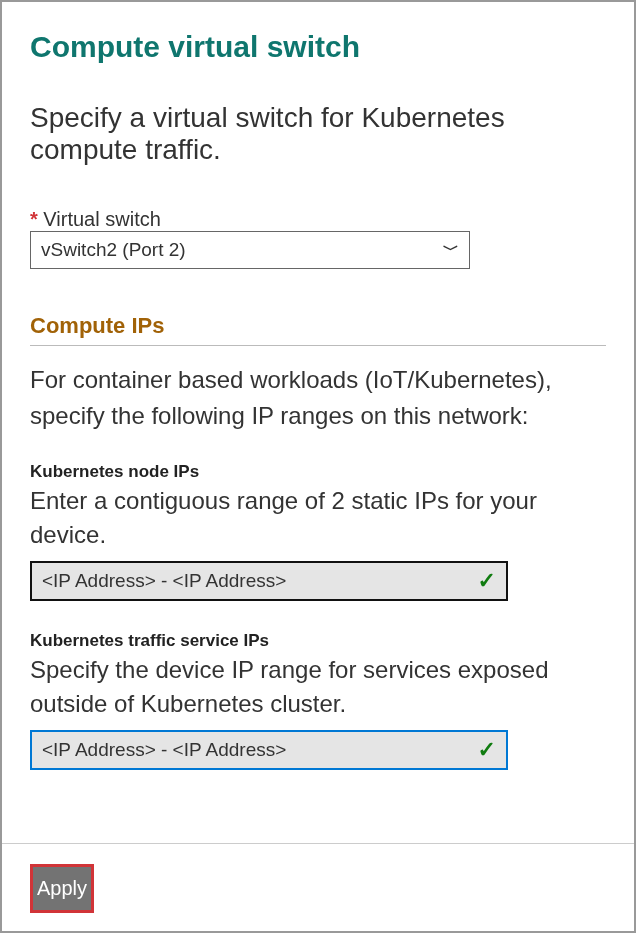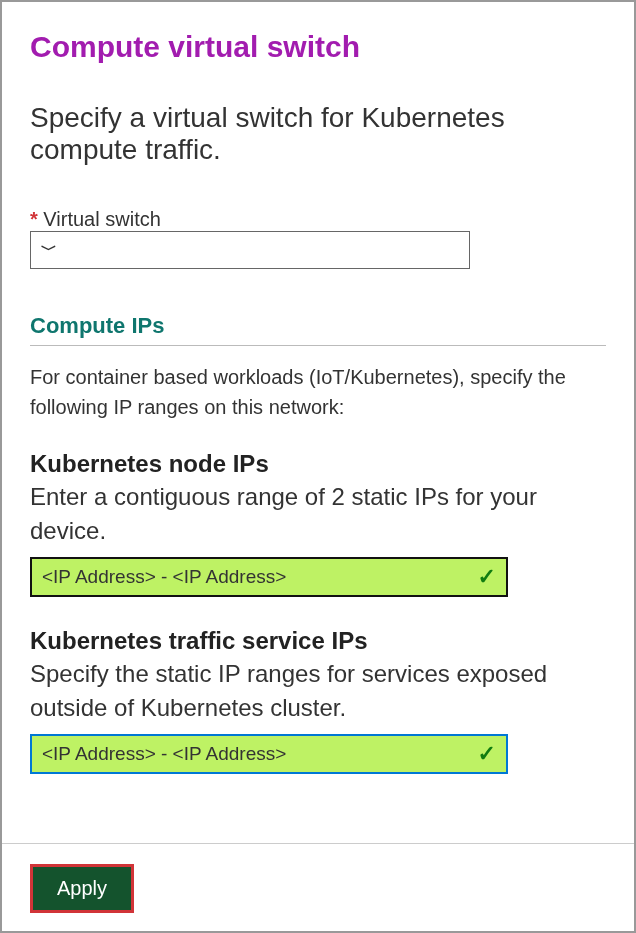--- a/index.html
+++ b/index.html
@@ -13,21 +13,21 @@
       width: 636px;
       height: 933px;
       border: 2px solid #999;
       padding: 28px 28px 0 28px;
       color: #333;
       position: relative;
     }
     .page-title {
       font-size: 30px;
       font-weight: 600;
-      color: #a21caf;
+      color: #0f766e;
       margin-bottom: 38px;
     }
     .page-desc {
       font-size: 28px;
       color: #333;
       margin-bottom: 42px;
     }
     .field-label-row {
       font-size: 20px;
     }
@@ -48,51 +48,51 @@
       margin-bottom: 44px;
       background: #fff;
     }
     .chevron {
       font-size: 16px;
       font-weight: bold;
     }
     .section-heading {
       font-size: 22px;
       font-weight: 600;
-      color: #0f766e;
+      color: #a16207;
       border-bottom: 1px solid #bbb;
       padding-bottom: 6px;
       margin-bottom: 16px;
     }
     .section-desc {
-      font-size: 20px;
+      font-size: 24px;
       line-height: 1.5;
-      margin-bottom: 28px;
     }
     .sub-heading {
-      font-size: 24px;
+      font-size: 17px;
       font-weight: 600;
       color: #222;
       margin-bottom: 2px;
+      margin-top: 28px;
     }
     .sub-desc {
       font-size: 24px;
       line-height: 1.4;
       margin-bottom: 10px;
     }
     .input-wrap {
       width: 478px;
       height: 40px;
       display: flex;
       align-items: center;
       justify-content: space-between;
       padding: 0 10px;
       font-size: 19px;
       margin-bottom: 30px;
-      background: #bef264;
+      background: #e5e5e5;
     }
     .input-wrap.normal {
       border: 2px solid #111;
     }
     .input-wrap.focused {
       border: 2px solid #0078d4;
     }
     .check {
       color: #107c10;
       font-size: 22px;
@@ -106,54 +106,55 @@
       border-top: 1px solid #ccc;
       padding: 20px 28px 0 28px;
     }
     .apply-btn-wrap {
       display: inline-block;
       border: 3px solid #d13438;
       padding: 0;
     }
     .apply-btn {
       display: inline-block;
-      background: #14532d;
+      background: #737373;
       color: #fff;
       font-size: 20px;
-      padding: 10px 24px;
+      padding: 10px 4px;
       border: none;
       cursor: pointer;
     }
   </style>
 </head>
 <body>
 
 <h1 class="page-title">Compute virtual switch</h1>
 <p class="page-desc">Specify a virtual switch for Kubernetes compute traffic.</p>
 
 <div class="field-label-row">
   <span class="required-star">*</span>
   <span>Virtual switch</span>
 </div>
 <div class="select-wrap">
+  <span>vSwitch2 (Port 2)</span>
   <span class="chevron">﹀</span>
 </div>
 
 <div class="section-heading">Compute IPs</div>
 <p class="section-desc">For container based workloads (IoT/Kubernetes), specify the following IP ranges on this network:</p>
 
 <div class="sub-heading">Kubernetes node IPs</div>
 <p class="sub-desc">Enter a contiguous range of 2 static IPs for your device.</p>
 <div class="input-wrap normal">
   <span>&lt;IP Address&gt; - &lt;IP Address&gt;</span>
   <span class="check">✓</span>
 </div>
 
 <div class="sub-heading">Kubernetes traffic service IPs</div>
-<p class="sub-desc">Specify the static IP ranges for services exposed outside of Kubernetes cluster.</p>
+<p class="sub-desc">Specify the device IP range for services exposed outside of Kubernetes cluster.</p>
 <div class="input-wrap focused">
   <span>&lt;IP Address&gt; - &lt;IP Address&gt;</span>
   <span class="check">✓</span>
 </div>
 
 <div class="footer">
   <span class="apply-btn-wrap">
     <button class="apply-btn">Apply</button>
   </span>
 </div>

